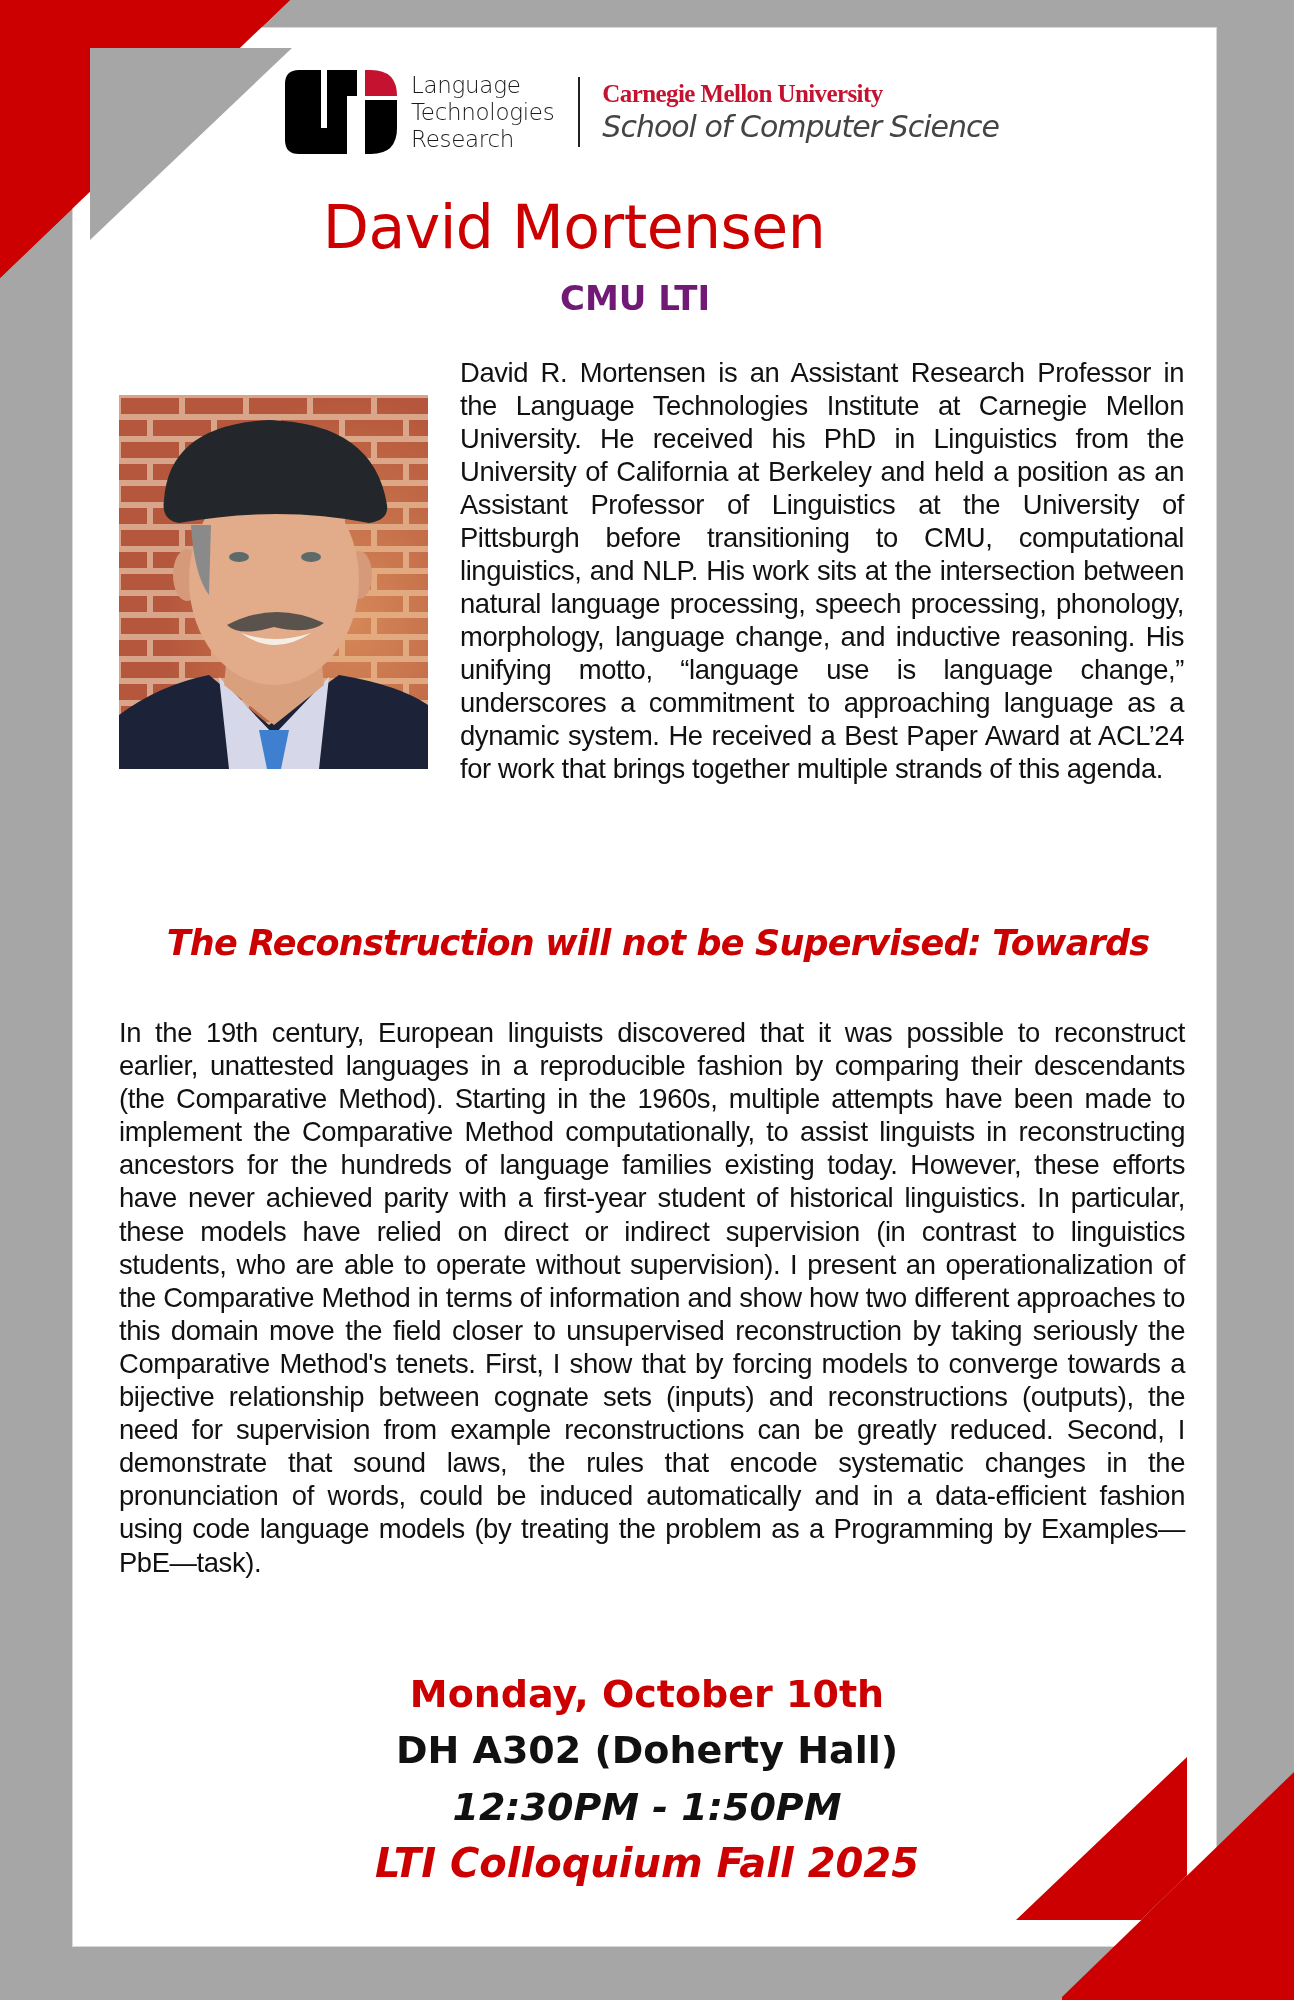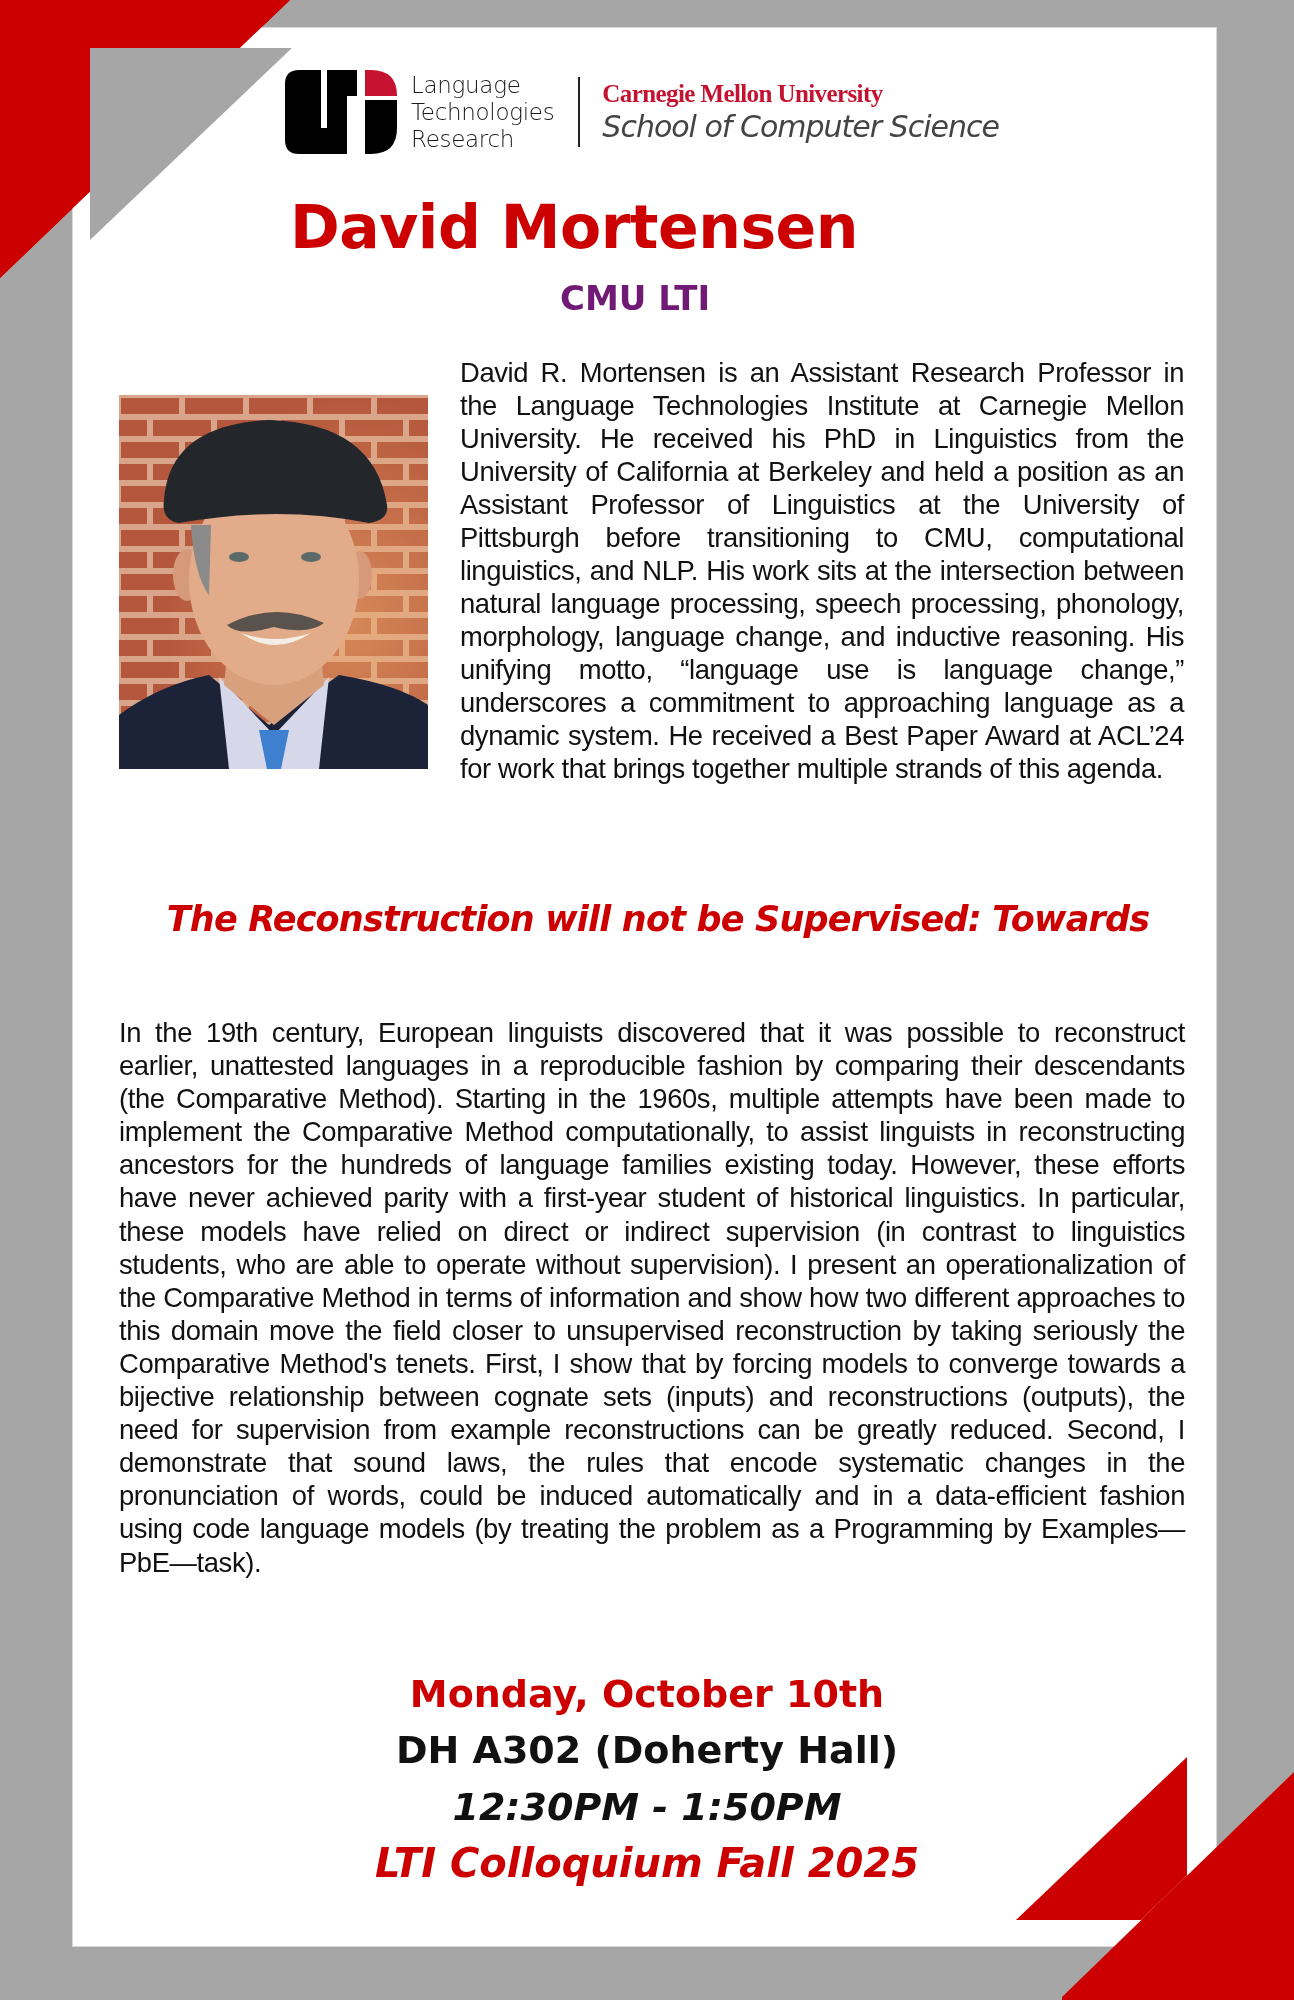--- a/index.html
+++ b/index.html
@@ -27,39 +27,39 @@
   .cmu-name {
     font-family: "Liberation Serif", serif; font-weight: bold; color: #c41230;
     font-size: 25px; letter-spacing: -0.6px; line-height: 30px;
   }
   .scs-name {
     font-family: "DejaVu Sans", sans-serif; font-size: 30px; color: #444;
     font-weight: 300; letter-spacing: -1px; line-height: 36px; font-style: italic;
   }
   .speaker-name {
     position: absolute; left: 0; width: 1178px; top: 192px; text-align: center;
-    font-family: "DejaVu Sans", sans-serif; font-weight: bold; font-size: 60px;
+    font-family: "DejaVu Sans", sans-serif; font-weight: normal; font-size: 60px;
     color: #cc0000; letter-spacing: -0.5px; padding-right: 30px; box-sizing: border-box;
   }
   .affiliation {
     position: absolute; left: 560px; top: 278px;
     font-family: "DejaVu Sans", sans-serif; font-weight: bold; font-size: 34px;
     color: #701a75;
   }
   .photo {
     position: absolute; left: 119px; top: 395px; width: 309px; height: 374px;
     overflow: hidden; background: #b86a4c;
   }
   .bio {
     position: absolute; left: 460px; top: 356px; width: 724px;
     font-size: 27.4px; line-height: 33px; color: #111; text-align: justify;
     font-family: "Liberation Sans", sans-serif; letter-spacing: -0.4px;
   }
   .talk-title {
-    position: absolute; left: 118px; width: 1080px; top: 894px;
+    position: absolute; left: 118px; width: 1080px; top: 918px;
     font-family: "DejaVu Sans", sans-serif; font-weight: bold; font-style: italic;
     font-size: 35px; line-height: 50px; color: #cc0000; text-align: center;
     letter-spacing: -0.8px;
   }
   .abstract {
     position: absolute; left: 119px; width: 1066px; top: 1016px;
     font-size: 27.4px; line-height: 33.1px; color: #111; text-align: justify;
     font-family: "Liberation Sans", sans-serif; letter-spacing: -0.4px;
   }
   .event {

